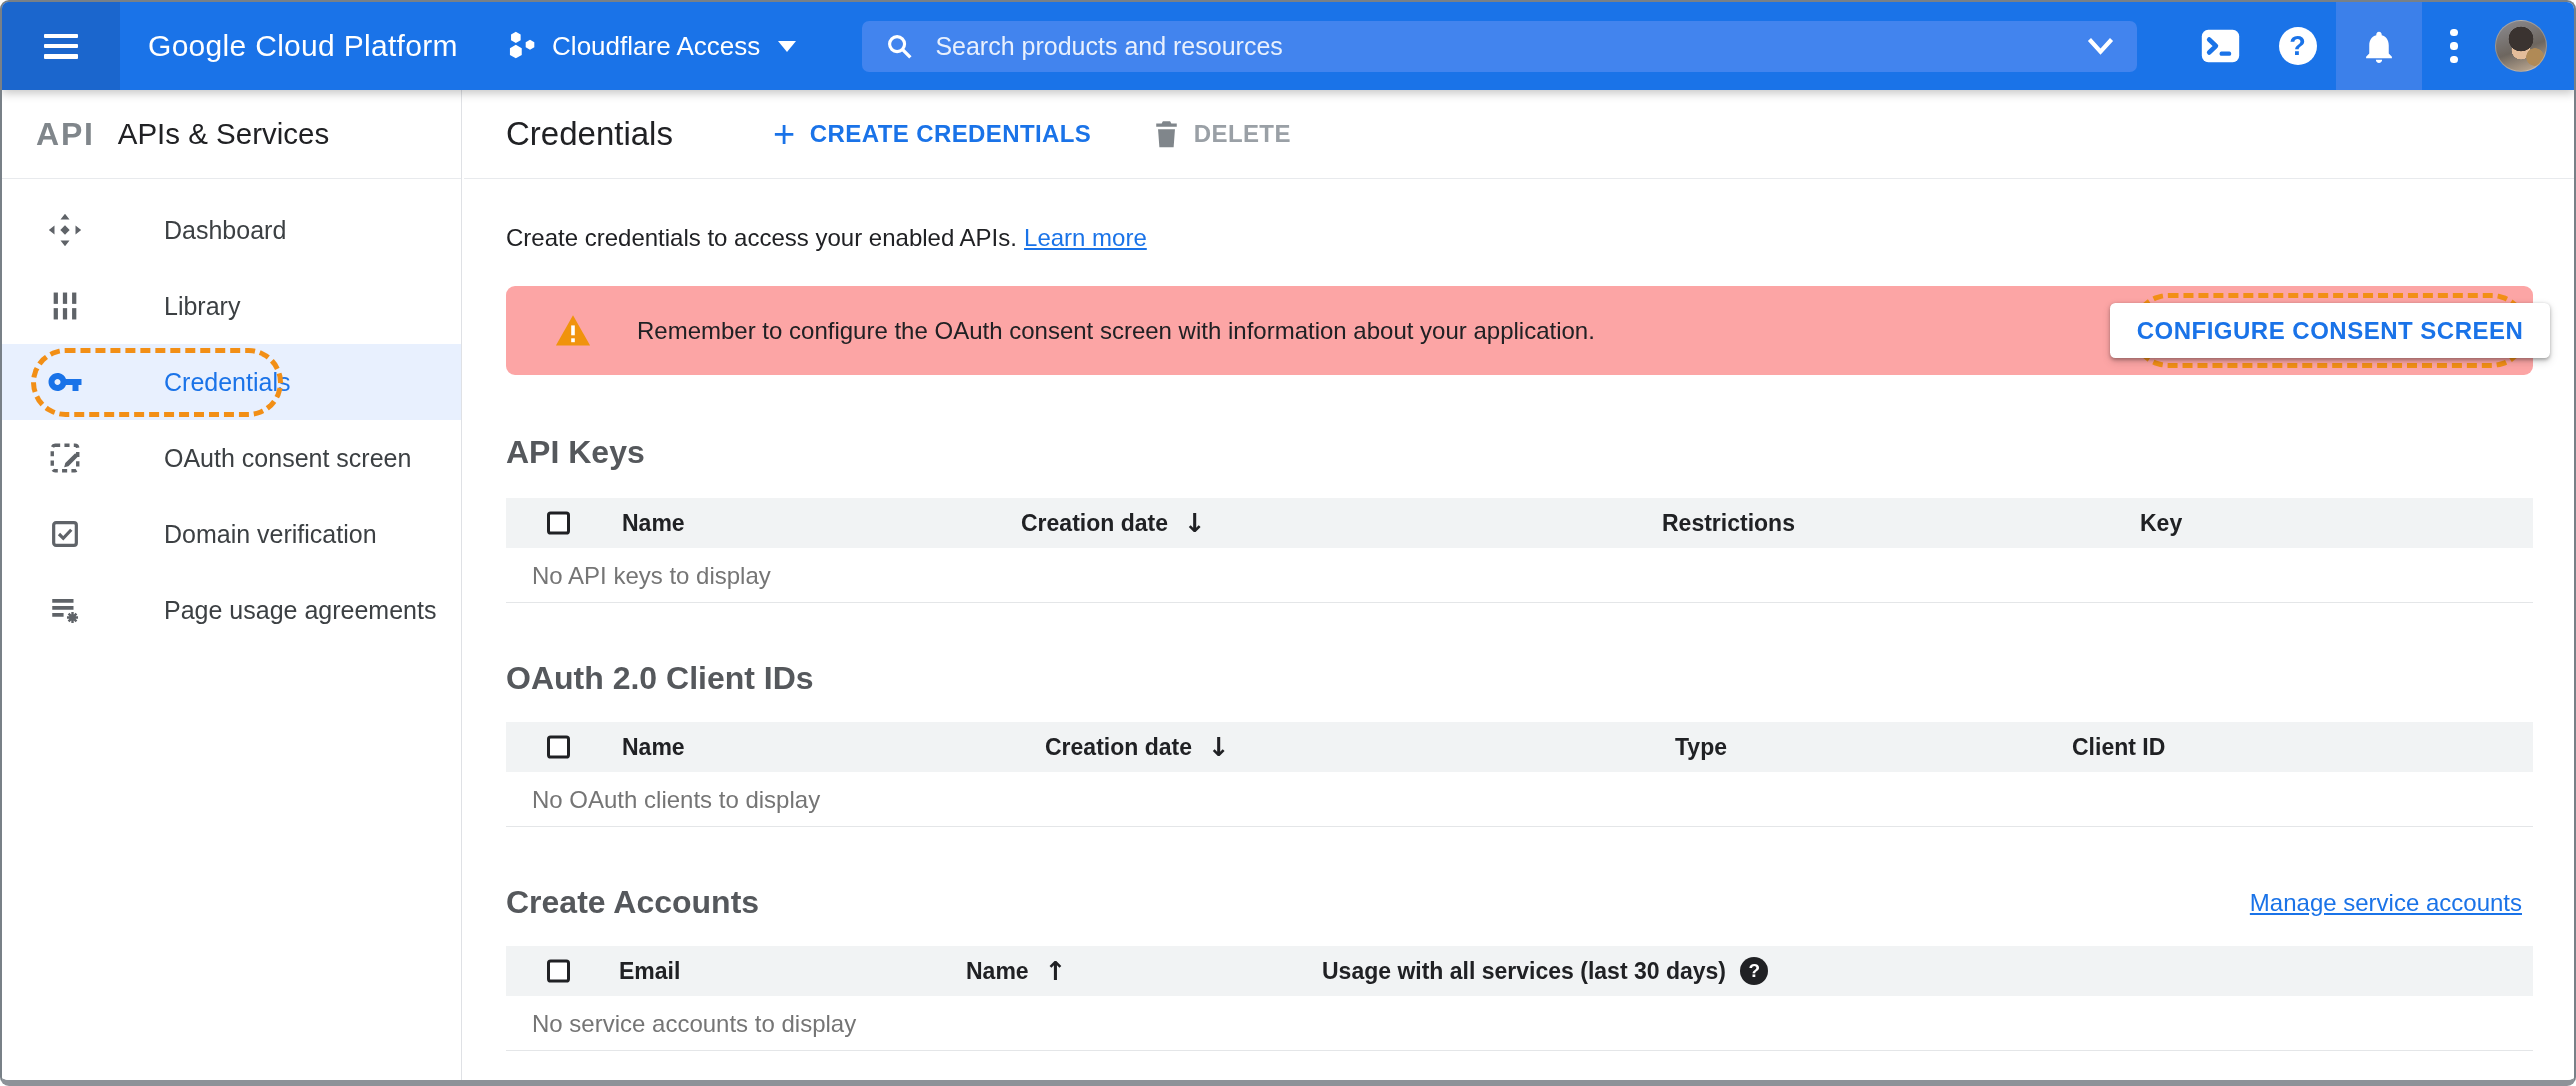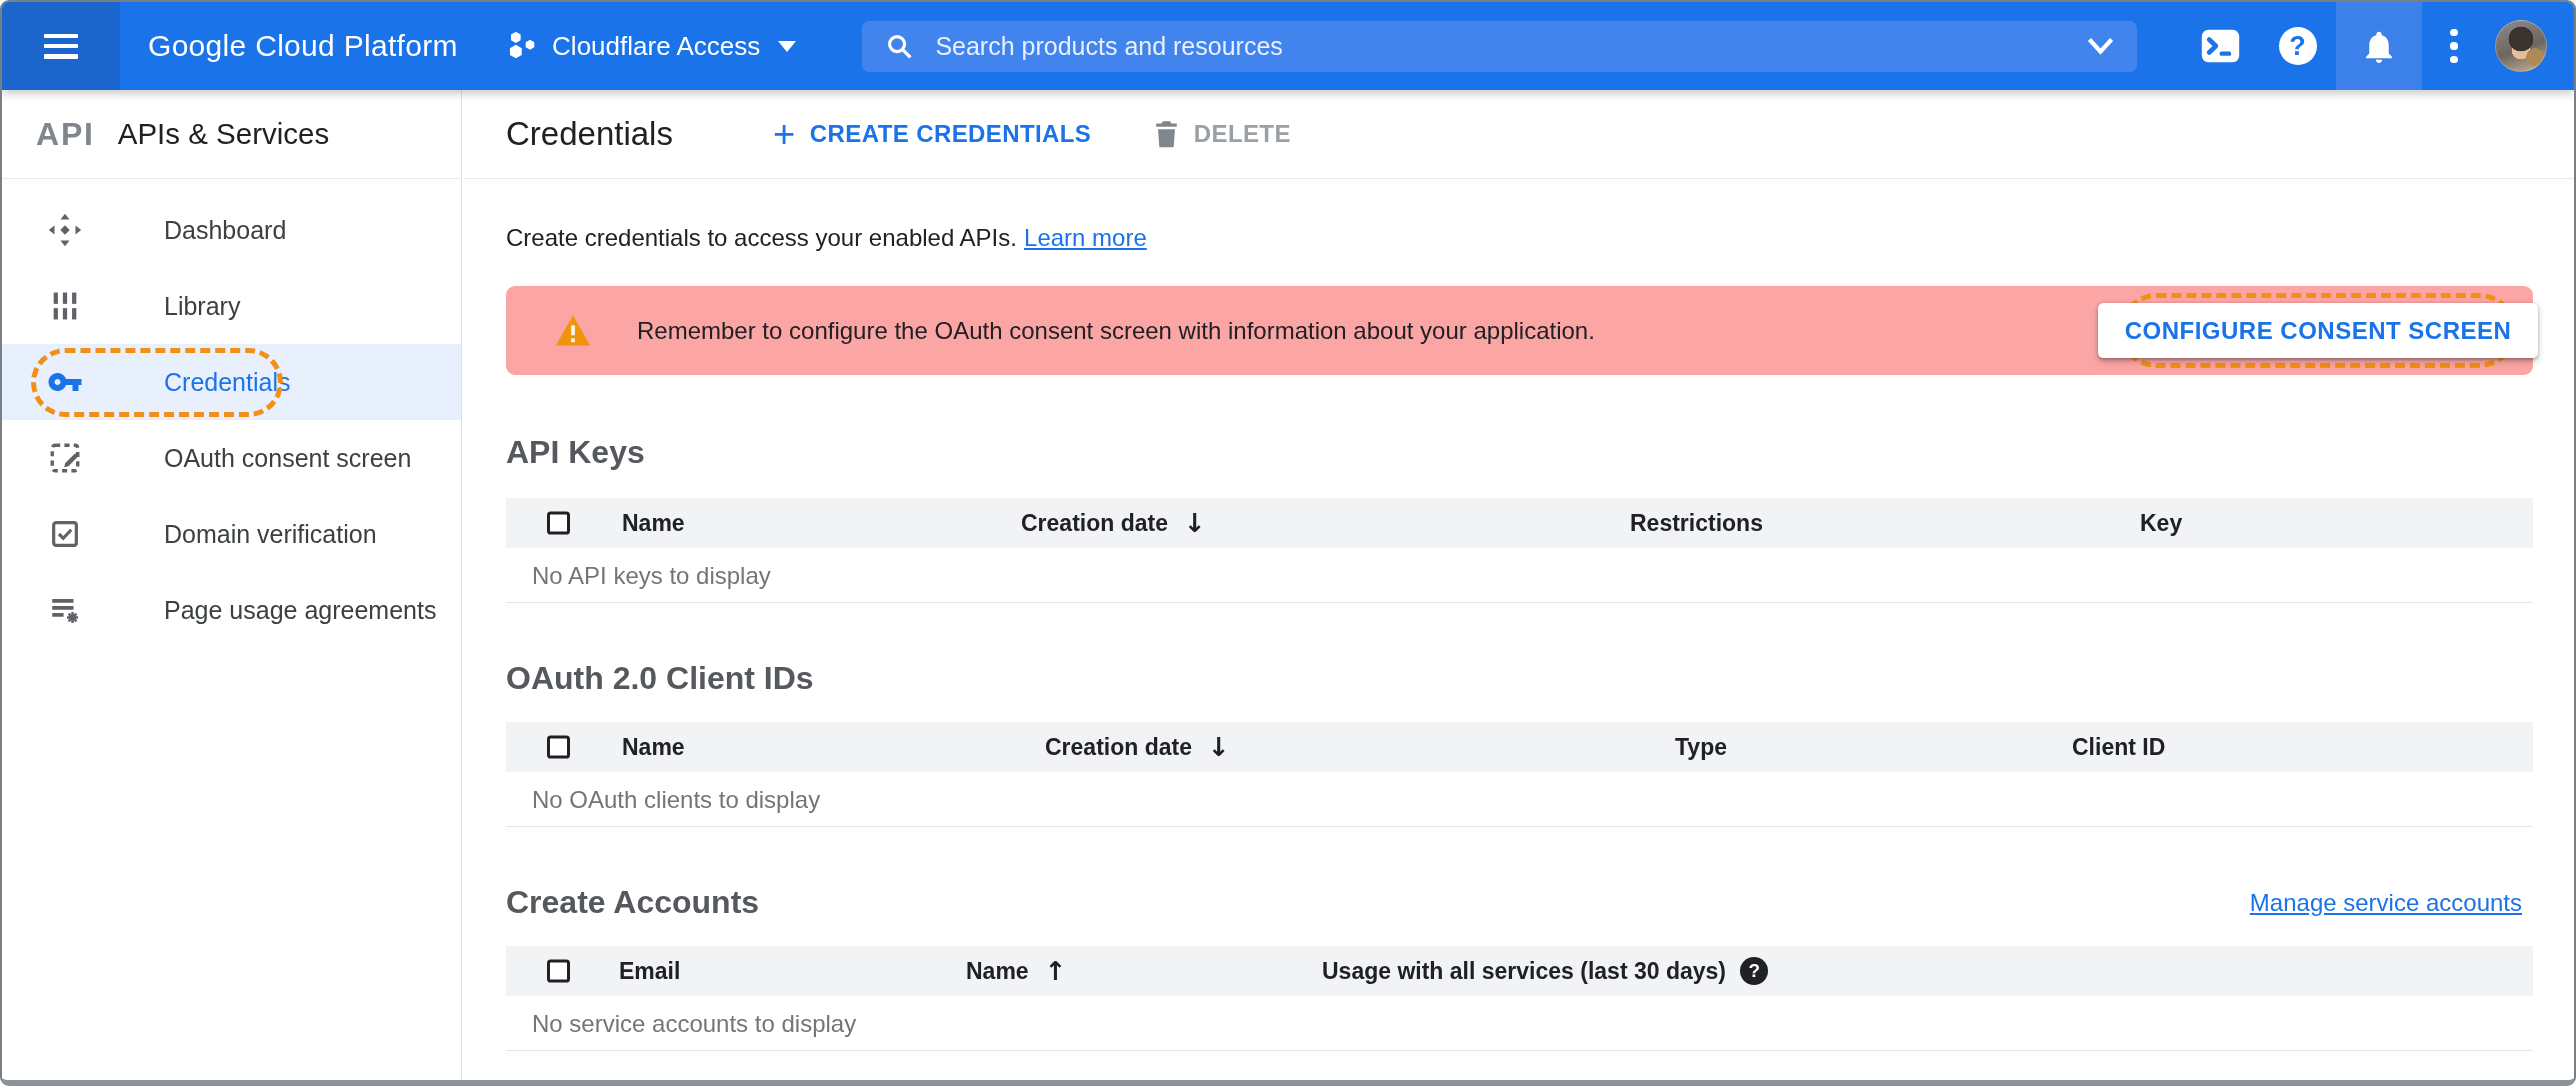--- a/index.html
+++ b/index.html
@@ -56,21 +56,21 @@
   .plus{font-size:38px;font-weight:400;margin-right:14.3px;line-height:1;}
   .delete-btn{color:#9aa0a6;margin-left:61px;}
   .delete-btn svg{margin-right:12.5px;}
 
   .content{padding:0 41px 0 42px;}
   .intro{margin-top:41px;font-size:24px;color:#202124;height:36px;line-height:36px;}
   .intro a{color:#1a73e8;text-decoration:underline;margin-left:7.1px;cursor:pointer;}
 
   .banner{margin-top:30px;height:89px;background:#fca5a5;border-radius:9px;display:flex;align-items:center;position:relative;padding-left:49px;}
   .banner-text{font-size:24px;color:#202124;margin-left:46px;}
-  .banner-btn-wrap{position:absolute;right:16px;top:7.1px;width:398px;height:75px;border:5.4px dashed #f28f16;border-radius:39px;display:flex;align-items:center;justify-content:center;}
+  .banner-btn-wrap{position:absolute;right:4px;top:7.1px;width:398px;height:75px;border:5.4px dashed #f28f16;border-radius:39px;display:flex;align-items:center;justify-content:center;}
   .consent-btn{background:#fff;border:none;border-radius:5.4px;box-shadow:0 1.8px 3.6px rgba(0,0,0,.28),0 3.6px 9px rgba(0,0,0,.15);color:#1a73e8;font-size:24px;font-weight:700;letter-spacing:0.5px;height:55px;padding:0 27px;cursor:pointer;font-family:inherit;white-space:nowrap;}
 
   .section-title{font-size:32px;font-weight:700;color:#55585c;height:41px;line-height:41px;}
   .mt1{margin-top:57px;} .mt2{margin-top:55px;}
   .section-row{display:flex;align-items:center;justify-content:space-between;}
   .manage-link{font-size:24px;color:#1a73e8;text-decoration:underline;margin-right:11px;cursor:pointer;}
 
   .table-header{margin-top:25px;height:50px;background:#f1f3f4;position:relative;}
   .mtt{margin-top:23px;}
   .col{position:absolute;top:50%;transform:translateY(-50%);font-size:23px;font-weight:700;color:#202124;display:flex;align-items:center;white-space:nowrap;}
@@ -250,21 +250,21 @@
       </div>
 
       <div class="section-title mt1">API Keys</div>
       <div class="table-header">
         <span class="cb"></span>
         <span class="col" style="left:116px">Name</span>
         <span class="col" style="left:515px">
           <span>Creation date</span>
           <span class="sort-arrow">↓</span>
         </span>
-        <span class="col" style="left:1124px">Restrictions</span>
+        <span class="col" style="left:1156px">Restrictions</span>
         <span class="col" style="left:1634px">Key</span>
       </div>
       <div class="empty-row">No API keys to display</div>
 
       <div class="section-title mt2">OAuth 2.0 Client IDs</div>
       <div class="table-header mtt">
         <span class="cb"></span>
         <span class="col" style="left:116px">Name</span>
         <span class="col" style="left:539px">
           <span>Creation date</span>

